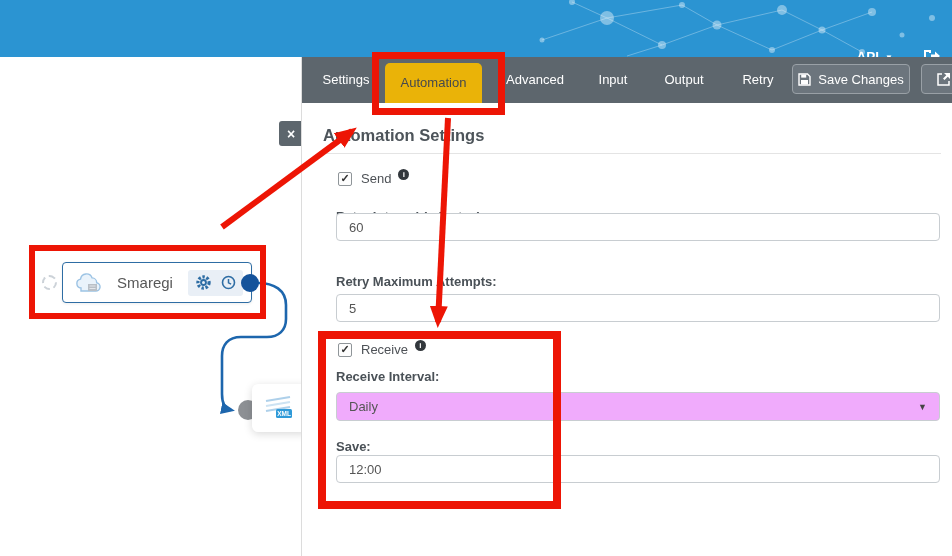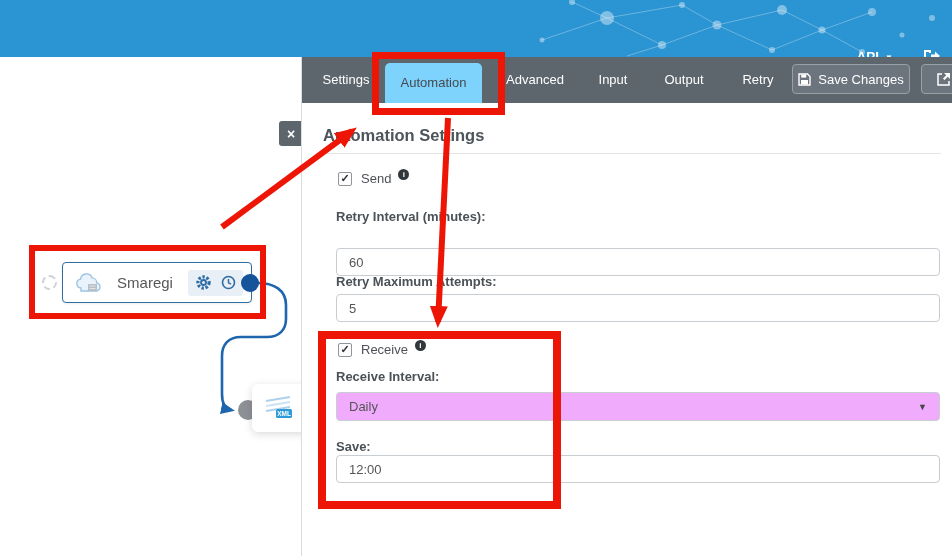--- a/index.html
+++ b/index.html
@@ -16,21 +16,21 @@
   .api-menu .caret { font-size:8px; position:relative; top:1px; }
   .logout-btn { display:flex; align-items:center; cursor:pointer; }
   
   .tabbar { position:absolute; left:300px; top:57px; width:652px; height:46px; background:#5d666d; }
   .tab { position:absolute; top:0; height:46px; line-height:46px; text-align:center; color:#fff; font-size:13px; cursor:pointer; }
   .tab-settings { left:14px;  width:64px; }
   .tab-advanced { left:201px; width:68px; }
   .tab-input    { left:288px; width:50px; }
   .tab-output   { left:358px; width:52px; }
   .tab-events   { left:432px; width:52px; }
-  .tab-active { position:absolute; left:85px; top:6px; width:97px; height:48px; background:#7dd3fc;
+  .tab-active { position:absolute; left:85px; top:6px; width:97px; height:48px; background:#eab308;
     border-radius:5px 5px 0 0; color:#45494e; font-size:13px; line-height:40px; text-align:center; cursor:default; }
   .bar-btn { position:absolute; top:7px; height:30px; background:#6c757d; border:1px solid #99a0a6;
     border-radius:4px; color:#fff; font-size:13px; display:flex; align-items:center; justify-content:center; gap:7px; cursor:pointer; }
   .save-btn { left:492px; width:118px; }
   .ext-btn { left:621px; width:44px; }
   
   .canvas { position:absolute; left:0; top:57px; width:302px; height:499px; background:#fff;
     border-right:1px solid #dcdcdc; overflow:hidden; }
   .close-btn { position:absolute; left:279px; top:64px; width:24px; height:25px; background:#5d666d;
     border-radius:3px; color:#fff; font-size:14px; font-weight:700; display:flex; align-items:center; justify-content:center; cursor:pointer; }
@@ -56,21 +56,21 @@
     display:flex; align-items:center; justify-content:center; font-size:11px; font-weight:700; color:#333; cursor:pointer; }
   .check-label { font-size:13px; color:#4d5156; }
   .info-icon { width:11px; height:11px; border-radius:50%; background:#32373c; color:#fff; font-size:8px; font-weight:700;
     display:flex; align-items:center; justify-content:center; align-self:flex-start; margin-top:-2px; margin-left:-2px; font-style:normal; }
   .field-label { position:absolute; left:34px; font-size:13px; font-weight:700; color:#4a5157; }
   .text-input { position:absolute; left:34px; width:604px; height:28px; border:1px solid #c8cdd1; border-radius:4px;
     padding:0 12px; font-size:13px; color:#555; font-family:"Liberation Sans", sans-serif; background:#fff; }
   .select-box { position:absolute; left:34px; width:604px; height:29px; border:1px solid #c8cdd1; border-radius:4px;
     background:#f0abfc; display:flex; align-items:center; padding:0 12px; font-size:13px; color:#555; cursor:pointer; }
   .select-caret { margin-left:auto; font-size:9px; color:#444; }
-  .lbl-ri { top:106px; } .in-ri { top:110px;margin-top:35px; }
+  .lbl-ri { top:106px; } .in-ri { top:110px; }
   .lbl-rm { top:171px; } .in-rm { top:191px; }
   .lbl-rcvi { top:266px; } .sel-rcvi { top:289px; }
   .lbl-time { top:336px; } .in-time { top:352px; }
   
   .anno { position:absolute; z-index:50; pointer-events:none; }
   .anno-rect { border-style:solid; border-color:#ed1505; }
   .rect-tab { left:372px; top:52px; width:133px; height:63px; border-width:7px; }
   .rect-node { left:29px; top:245px; width:237px; height:74px; border-width:6px; }
   .rect-receive { left:318px; top:331px; width:243px; height:178px; border-width:8px; }
   .arrows-svg { position:absolute; left:0; top:0; z-index:51; pointer-events:none; }

